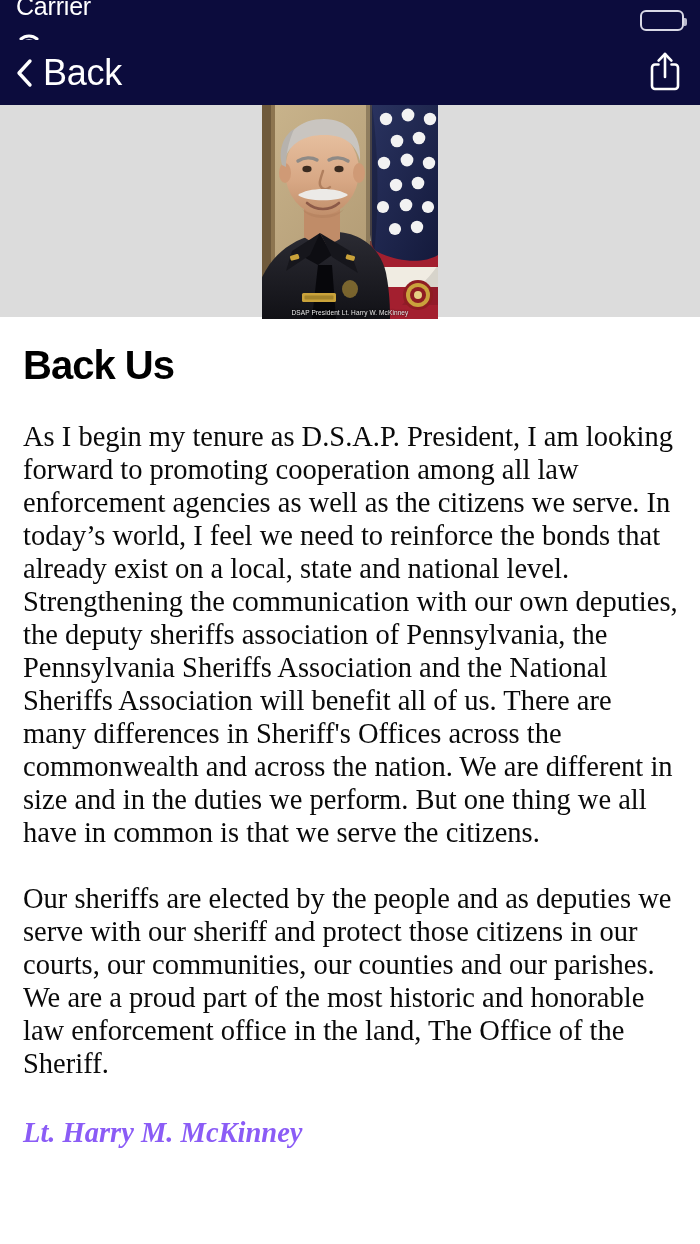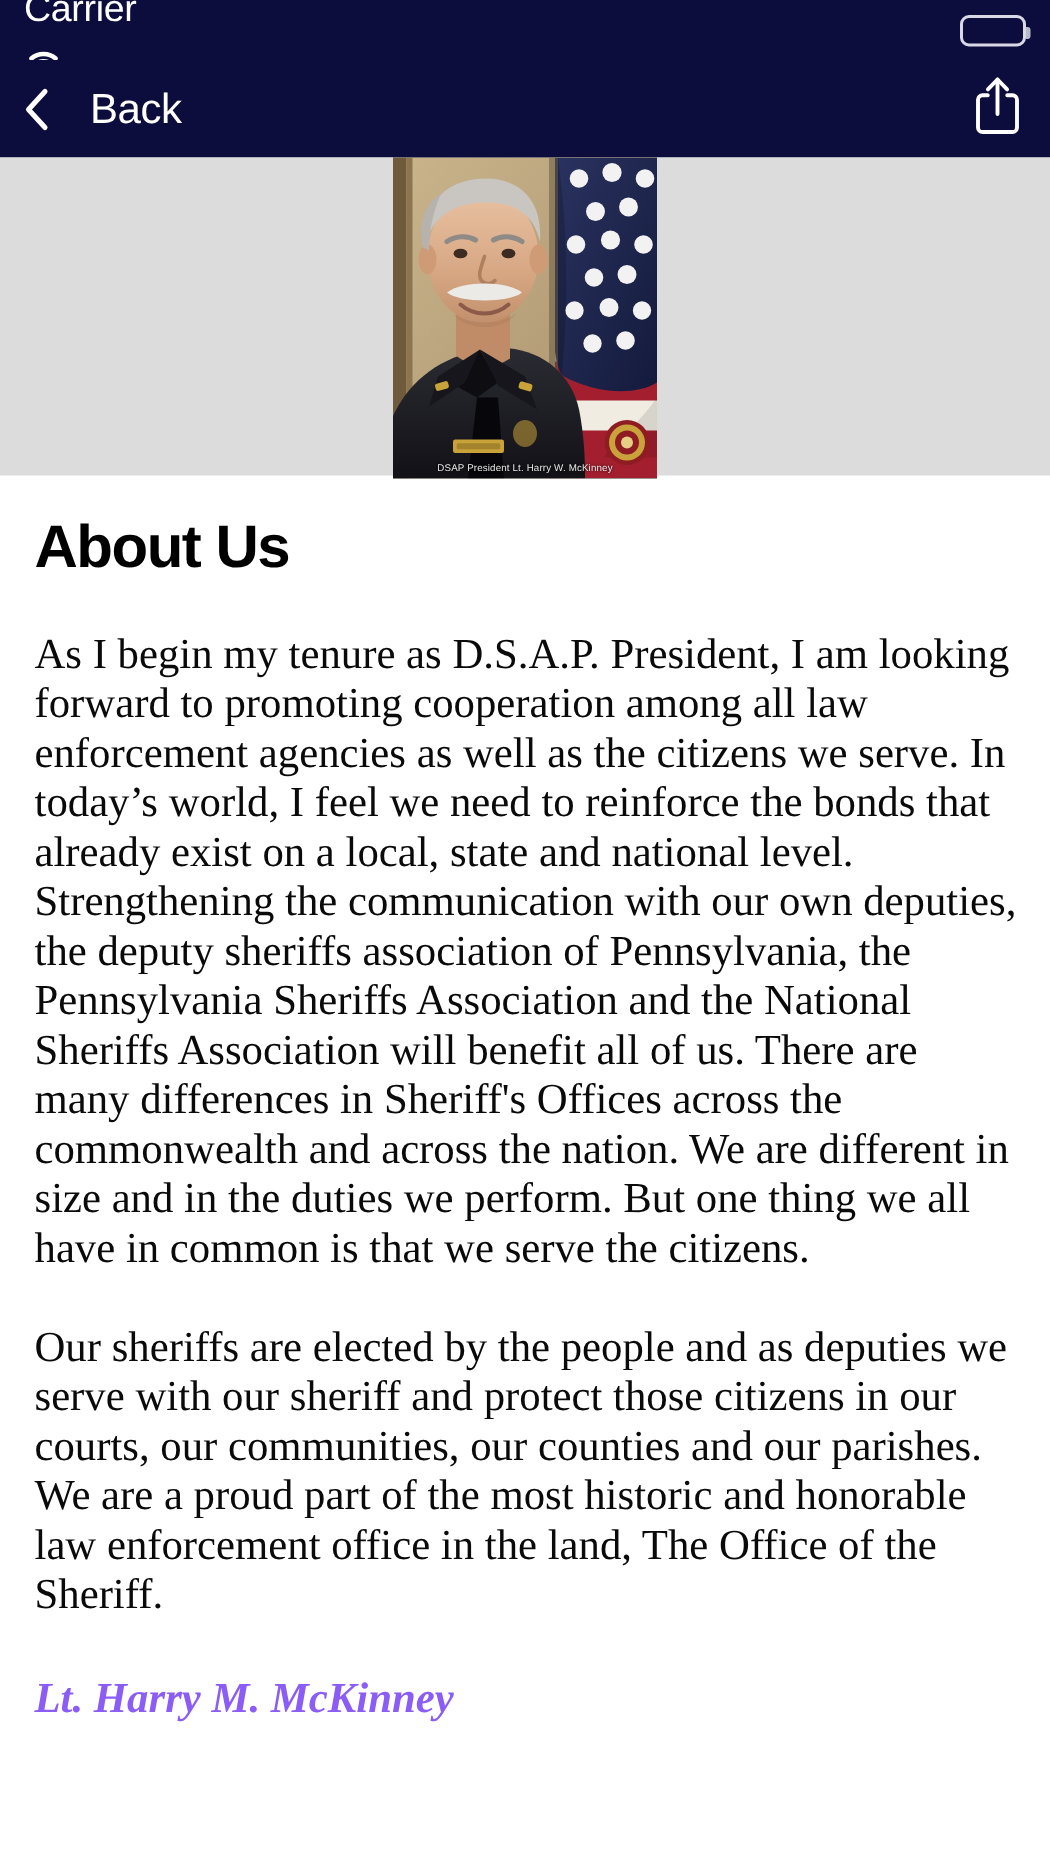--- a/index.html
+++ b/index.html
@@ -110,25 +110,24 @@
     gap: 9px;
     cursor: pointer;
   }
   .chevron-left {
     width: 18px;
     height: 30px;
     display: block;
   }
   .back-label {
     color: #ffffff;
-    font-size: 28px;
+    font-size: 36px;
     font-family: "Liberation Sans", sans-serif;
     font-weight: 500;
     letter-spacing: -0.3px;
-    margin-left: 17px;
   }
   .share-button {
     margin-left: auto;
     width: 34px;
     height: 42px;
     cursor: pointer;
     display: flex;
     align-items: center;
     justify-content: center;
   }
@@ -360,19 +359,19 @@
         <ellipse cx="88" cy="184" rx="8" ry="9" fill="#c9a23a" opacity="0.55"></ellipse>
 
         <rect x="40" y="188" width="34" height="9" rx="1.5" fill="#c9a23a"></rect>
         <rect x="42.5" y="190.5" width="29" height="4" rx="1" fill="#8a6e22" opacity="0.6"></rect>
       </svg>
       <div class="photo-caption">DSAP President Lt. Harry W. McKinney</div>
     </div>
   </div>
 
   <div class="content">
-    <h1 class="page-title">About Us</h1>
+    <h1 class="page-title">Back Us</h1>
     <p class="body-text para-body">As I begin my tenure as D.S.A.P. President, I am looking forward to promoting cooperation among all law enforcement agencies as well as the citizens we serve. In today’s world, I feel we need to reinforce the bonds that already exist on a local, state and national level. Strengthening the communication with our own deputies, the deputy sheriffs association of Pennsylvania, the Pennsylvania Sheriffs Association and the National Sheriffs Association will benefit all of us. There are many differences in Sheriff's Offices across the commonwealth and across the nation. We are different in size and in the duties we perform. But one thing we all have in common is that we serve the citizens.</p>
     <p class="body-text para-body">Our sheriffs are elected by the people and as deputies we serve with our sheriff and protect those citizens in our courts, our communities, our counties and our parishes. We are a proud part of the most historic and honorable law enforcement office in the land, The Office of the Sheriff.</p>
     <p class="signature">Lt. Harry M. McKinney</p>
   </div>
 
 </div>
 
 </body></html>

